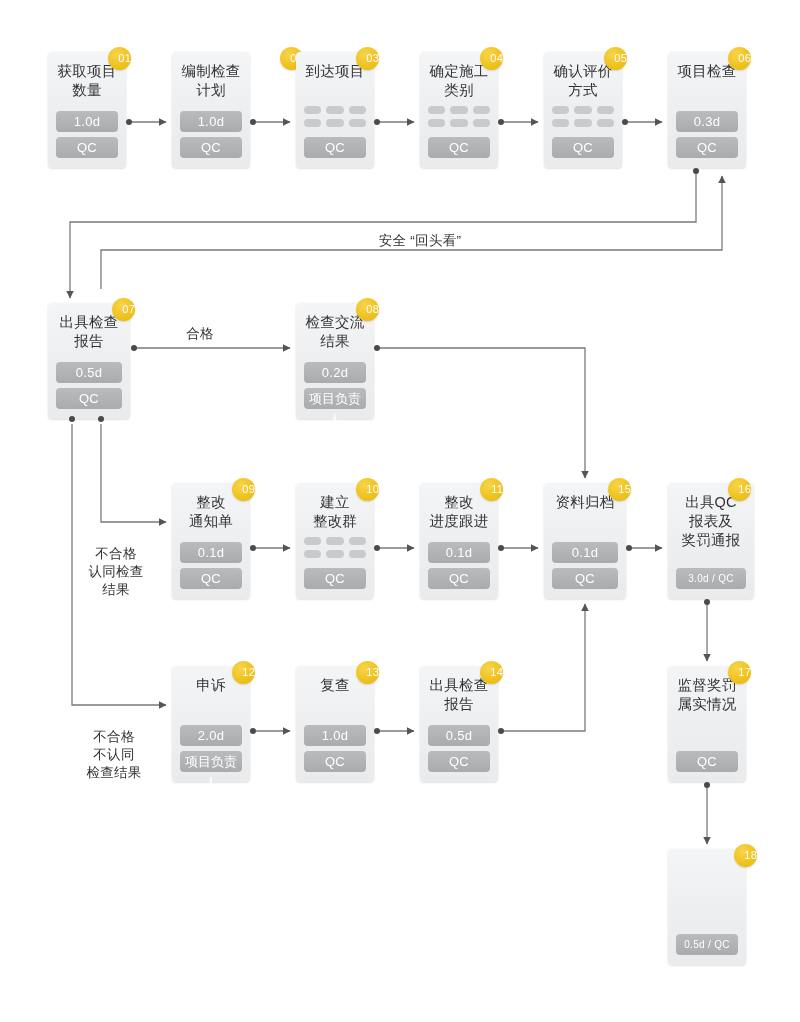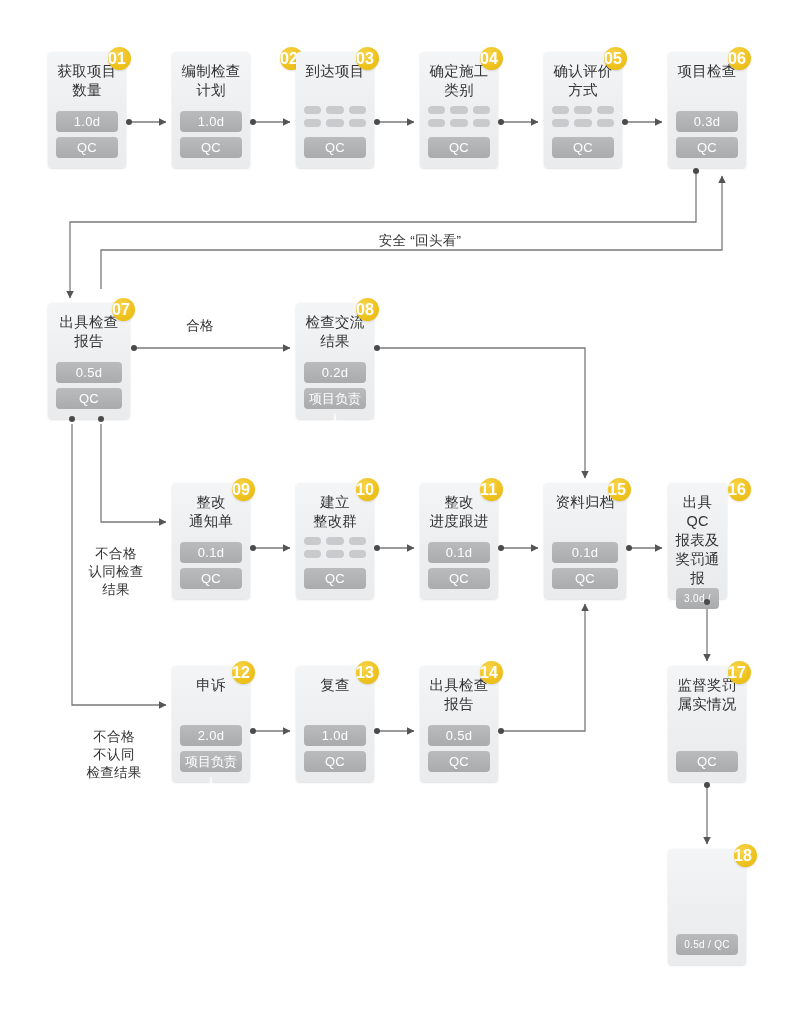--- a/index.html
+++ b/index.html
@@ -73,24 +73,24 @@
     background:#c8cacc;
   }
 
   
   .badge{
     position:absolute;
     width:23px;height:23px;
     border-radius:50%;
     background:radial-gradient(circle at 38% 32%,#f7d44b 0%,#efc31f 55%,#e5b814 100%);
     color:#ffffff;
-    font-size:16px;
+    font-size:11px;
     line-height:23px;
-    text-align:left;
-    font-weight:700;
+    text-align:right;
+    font-weight:400;
     letter-spacing:.2px;
     box-shadow:0 1px 2px rgba(0,0,0,.12);
   }
 
   
   .dot{
     position:absolute;
     width:6px;height:6px;border-radius:50%;
     background:#4a4a4a;
   }
@@ -280,21 +280,21 @@
       </div>
       <div class="badge" style="left: 480px; top: 478px;">11</div>
       <div class="node" style="left: 544px; top: 483px; width: 82px; height: 116px;">
         <div class="title">资料归档</div>
         <div class="slots">
           <div class="bar">0.1d</div>
           <div class="bar">QC</div>
         </div>
       </div>
       <div class="badge" style="left: 608px; top: 478px;">15</div>
-      <div class="node" style="left: 668px; top: 483px; width: 59px; height: 116px;">
+      <div class="node" style="left: 668px; top: 483px; width: 86px; height: 116px;">
         <div class="title">出具QC
 报表及
 奖罚通报</div>
         <div class="slots">
           <div class="bar combo">3.0d / QC</div>
         </div>
       </div>
       <div class="badge" style="left: 728px; top: 478px;">16</div>
       <div class="node" style="left: 172px; top: 666px; width: 78px; height: 116px;">
         <div class="title">申诉</div>
@@ -352,21 +352,21 @@
   <div class="dot" style="left:498px;top:545px"></div>
   <div class="dot" style="left:626px;top:545px"></div>
   <div class="dot" style="left:704px;top:599px"></div>
   <div class="dot" style="left:250px;top:728px"></div>
   <div class="dot" style="left:374px;top:728px"></div>
   <div class="dot" style="left:498px;top:728px"></div>
   <div class="dot" style="left:704px;top:782px"></div>
 
   <div id="labels">
       <div class="edgelabel" style="left: 325px; top: 232px; width: 190px;">安全 “回头看”</div>
-      <div class="edgelabel" style="left: 160px; top: 317px; width: 80px;">合格</div>
+      <div class="edgelabel" style="left: 160px; top: 325px; width: 80px;">合格</div>
       <div class="edgelabel" style="left: 70px; top: 545px; width: 92px;">不合格
 认同检查
 结果</div>
       <div class="edgelabel" style="left: 64px; top: 728px; width: 100px;">不合格
 不认同
 检查结果</div>
     </div>
 </div>
 
 </body></html>

